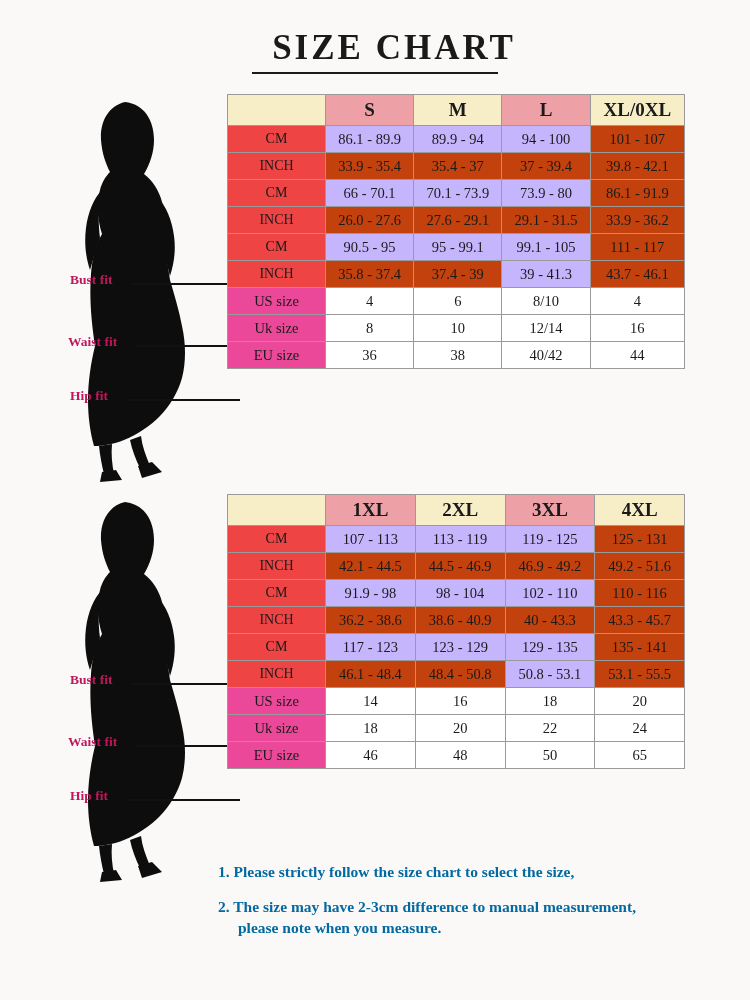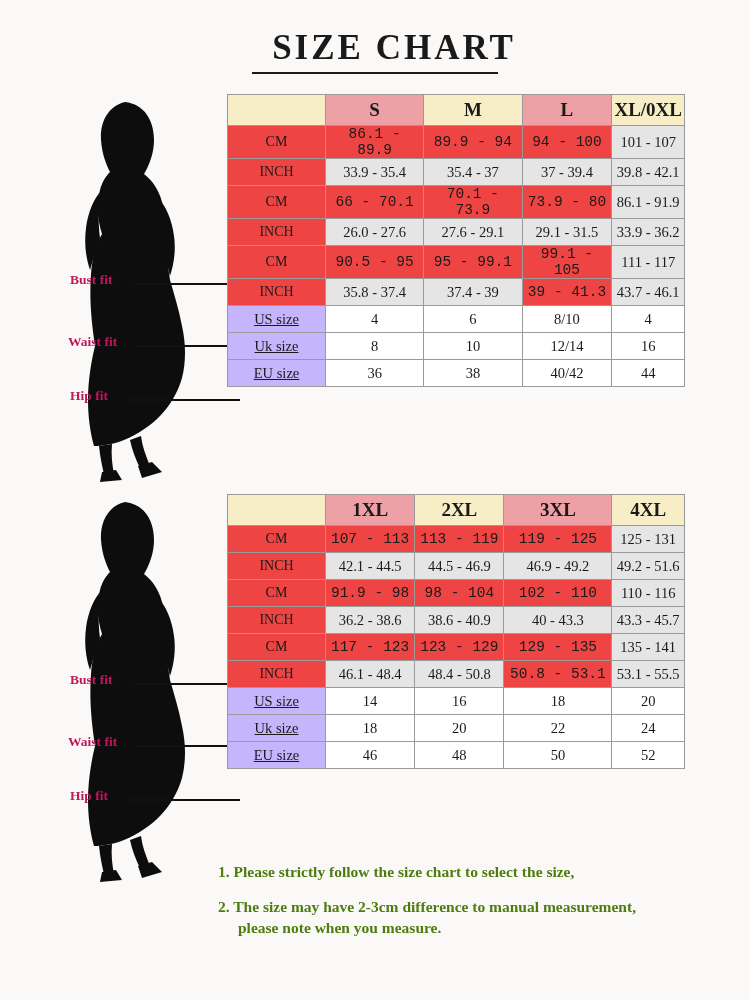--- a/index.html
+++ b/index.html
@@ -91,48 +91,47 @@
     font-weight: 400;
     color: #1a1a1a;
   }
   .chart .lbl {
     width: 93px;
     background: #ef4444;
     font-size: 14px;
   }
   .chart .lbl-plain {
     width: 93px;
-    background: #c4b5fd;
-    text-decoration: underline;
+    background: #ec4899;
   }
   .chart thead th {
     height: 30px;
     font-size: 19px;
     font-weight: 700;
   }
   .chart thead th.corner {
     background: #f7eec8;
     border: 1px solid #9a9a9a;
   }
   .chart thead th.pink { background: #eda0a6; }
   .chart thead th.cream { background: #f7eec8; }
-  .cell-pink { background: #ef4444; font-family: Liberation Mono, monospace; }
-  .cell-cream { background: #e5e5e5; }
+  .cell-pink { background: #c4b5fd; }
+  .cell-cream { background: #c2410c; }
   .cell-white { background: #ffffff; }
 
   
   .notes {
     position: absolute;
     left: 218px;
     top: 862px;
     width: 520px;
     font-family: "Liberation Serif", serif;
     font-size: 15.5px;
     font-weight: 700;
-    color: #4d7c0f;
+    color: #0369a1;
     line-height: 1.35;
   }
   .note { margin-bottom: 14px; }
   .note-body { padding-left: 20px; display: block; }
 </style>
 </head>
 <body>
 
 <div class="page">
 
@@ -346,21 +345,21 @@
           <td class="cell-white">18</td>
           <td class="cell-white">20</td>
           <td class="cell-white">22</td>
           <td class="cell-white">24</td>
         </tr>
         <tr>
           <td class="lbl-plain">EU size</td>
           <td class="cell-white">46</td>
           <td class="cell-white">48</td>
           <td class="cell-white">50</td>
-          <td class="cell-white">52</td>
+          <td class="cell-white">65</td>
         </tr>
       </tbody>
     </table>
   </div>
 
   <div class="notes">
     <div class="note">
       <span>1.</span>
       <span>Please strictly follow the size chart to select the size,</span>
     </div>

